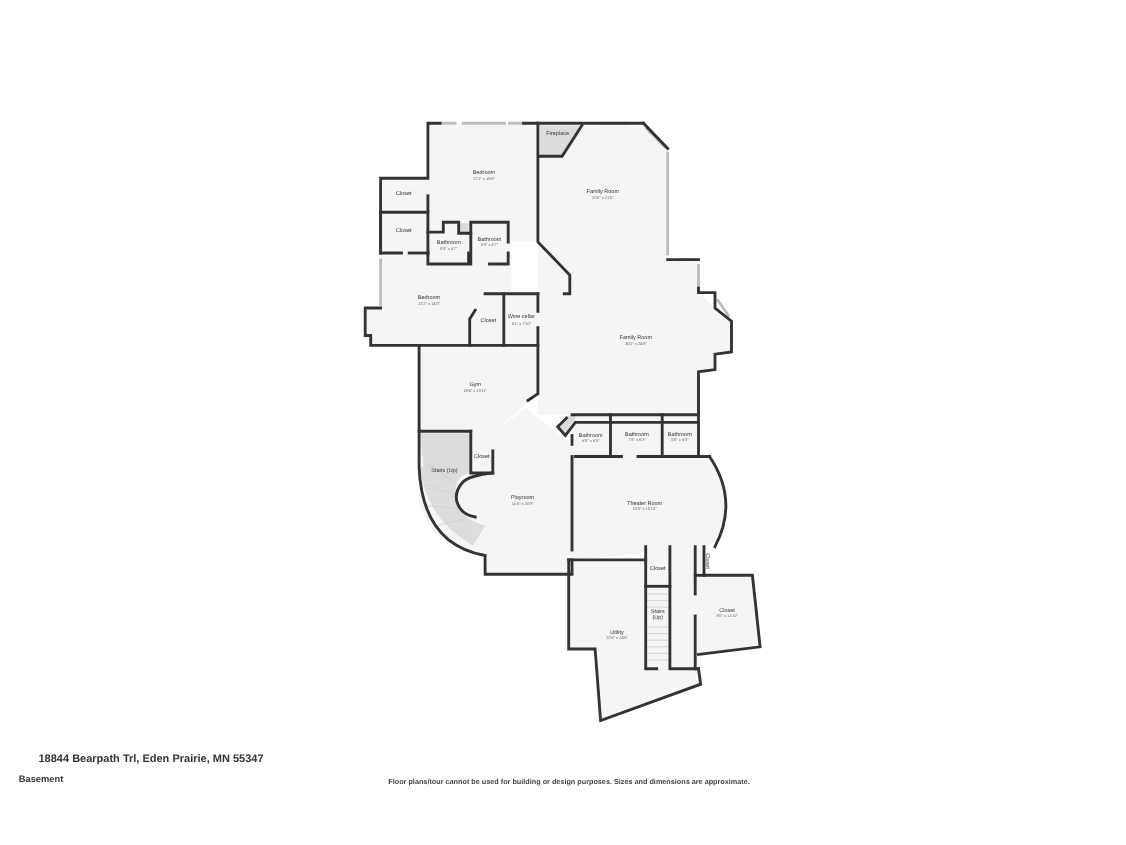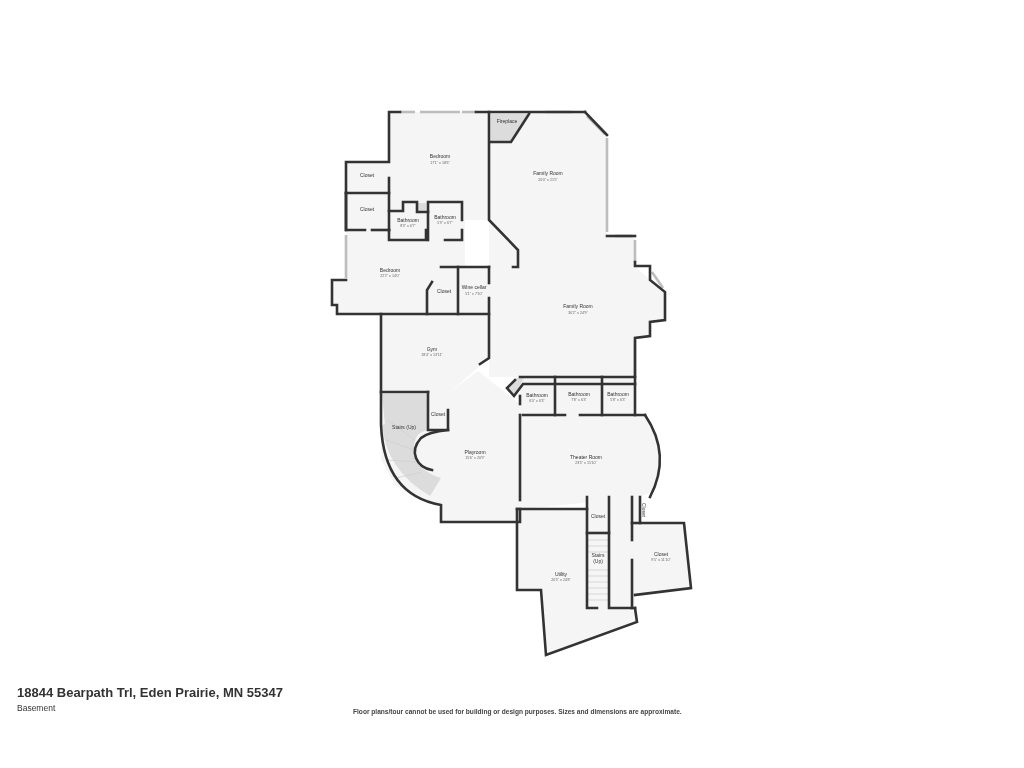--- a/index.html
+++ b/index.html
@@ -5,22 +5,22 @@
   html, body { margin:0; padding:0; background:#ffffff; }
   body { width:1024px; height:768px; position:relative; overflow:hidden; font-family:"Liberation Sans", sans-serif; }
   #plan { position:absolute; left:0; top:0; width:1024px; height:768px; }
   .room-fill { fill:#f5f5f5; }
   .hatch { fill:#dcdcdc; }
   .wall { fill:none; stroke:#333333; stroke-width:2.6; stroke-linejoin:miter; stroke-linecap:square; }
   .win { fill:none; stroke:#bdbdbd; stroke-width:2.6; }
   .thin { fill:none; stroke:#cfcfcf; stroke-width:0.8; }
   .lbl { font-family:"Liberation Sans", sans-serif; font-size:5px; fill:#333; text-anchor:middle; }
   .dim { font-family:"Liberation Sans", sans-serif; font-size:3.6px; fill:#666; text-anchor:middle; }
-  .footer-address { position:absolute; left:17px; top:685px; font-size:13px; font-weight:bold; color:#333; }
-  .footer-floor { position:absolute; left:17px; top:703px; font-size:8.5px; font-weight:normal; color:#333; }
+  .footer-address { position:absolute; left:35px; top:685px; font-size:10px; font-weight:bold; color:#333; }
+  .footer-floor { position:absolute; left:17px; top:703px; font-size:8.5px; font-weight:bold; color:#333; }
   .footer-disclaimer { position:absolute; left:353px; top:708px; font-size:6.6px; font-weight:bold; color:#444; }
 </style>
 </head>
 <body>
 
 <svg id="plan" viewBox="0 0 1024 768" xmlns="http://www.w3.org/2000/svg">
 
   <g>
     <polygon class="room-fill" points="389,112 489,112 489,220 465,220 465,230 389,230"></polygon>
     <polygon class="room-fill" points="489,112 585,112 607,135 607,236 635,236 635,266 650,280 665,292 665,320 650,322 650,336 635,338 635,377 489,377 489,220 518,250 518,267 489,267"></polygon>

